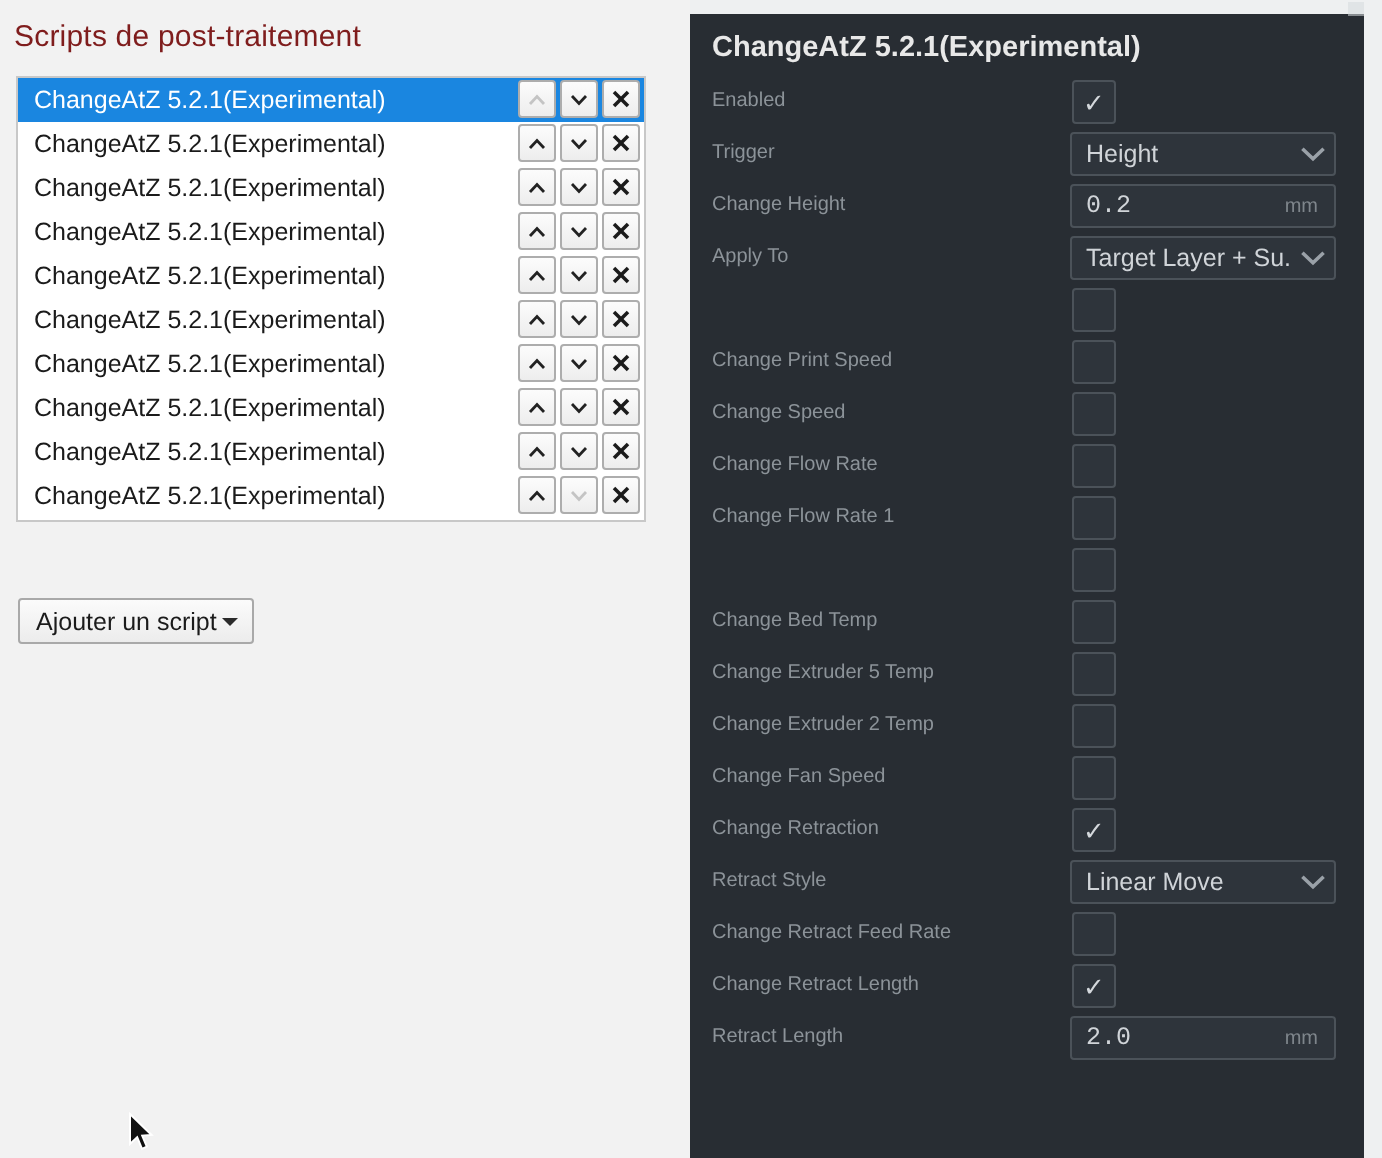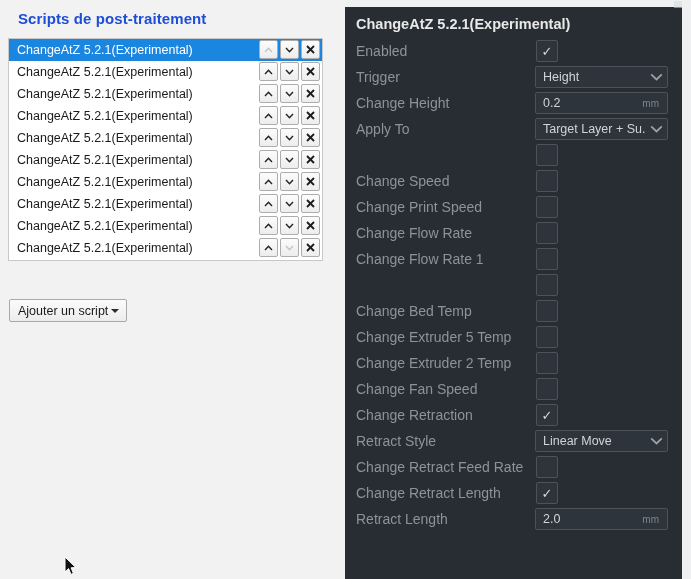--- a/index.html
+++ b/index.html
@@ -23,25 +23,25 @@
   #left-panel {
     position: absolute;
     left: 0; top: 0;
     width: 345px;
     height: 579px;
     background: #f2f2f2;
   }
 
   #left-title {
     position: absolute;
-    left: 18px;
+    left: 7px;
     top: 10px;
     font-size: 15px;
-    font-weight: bold;
-    color: #1d4ed8;
+    font-weight: normal;
+    color: #7f1d1d;
     letter-spacing: 0.1px;
   }
 
   #script-list {
     position: absolute;
     left: 8px;
     top: 38px;
     width: 315px;
     height: 223px;
     background: #ffffff;
@@ -159,21 +159,21 @@
   .setting-row {
     position: relative;
     height: 26px;
   }
 
   .setting-label {
     position: absolute;
     left: 11px;
     top: 0;
     line-height: 26px;
-    font-size: 14px;
+    font-size: 10px;
     color: #8c9399;
     white-space: nowrap;
     text-align: right;
   }
 
   .ctrl-checkbox {
     position: absolute;
     left: 191px;
     top: 2px;
     width: 22px;
@@ -235,20 +235,21 @@
     border-radius: 2px;
     display: flex;
     align-items: center;
     cursor: text;
   }
   .ctrl-input .in-val {
     padding-left: 7px;
     font-size: 12.5px;
     color: #d0d4d8;
     flex: 1;
+    font-family: Liberation Mono, monospace;
   }
   .ctrl-input .in-unit {
     padding-right: 8px;
     font-size: 10px;
     color: #7e858b;
   }
 
   
   #right-edge-strip {
     position: absolute;
@@ -550,25 +551,25 @@
                 <svg width="13" height="8" viewBox="0 0 13 8">
                   <polyline points="1.2,1.4 6.5,6.4 11.8,1.4" fill="none" stroke="#9aa1a8" stroke-width="1.8"></polyline>
                 </svg>
               </span>
             </div>
           </div>
           <div class="setting-row">
             <div class="ctrl-checkbox unchecked"></div>
           </div>
           <div class="setting-row">
+            <div class="setting-label">Change Print Speed</div>
+            <div class="ctrl-checkbox unchecked"></div>
+          </div>
+          <div class="setting-row">
             <div class="setting-label">Change Speed</div>
-            <div class="ctrl-checkbox unchecked"></div>
-          </div>
-          <div class="setting-row">
-            <div class="setting-label">Change Print Speed</div>
             <div class="ctrl-checkbox unchecked"></div>
           </div>
           <div class="setting-row">
             <div class="setting-label">Change Flow Rate</div>
             <div class="ctrl-checkbox unchecked"></div>
           </div>
           <div class="setting-row">
             <div class="setting-label">Change Flow Rate 1</div>
             <div class="ctrl-checkbox unchecked"></div>
           </div>

